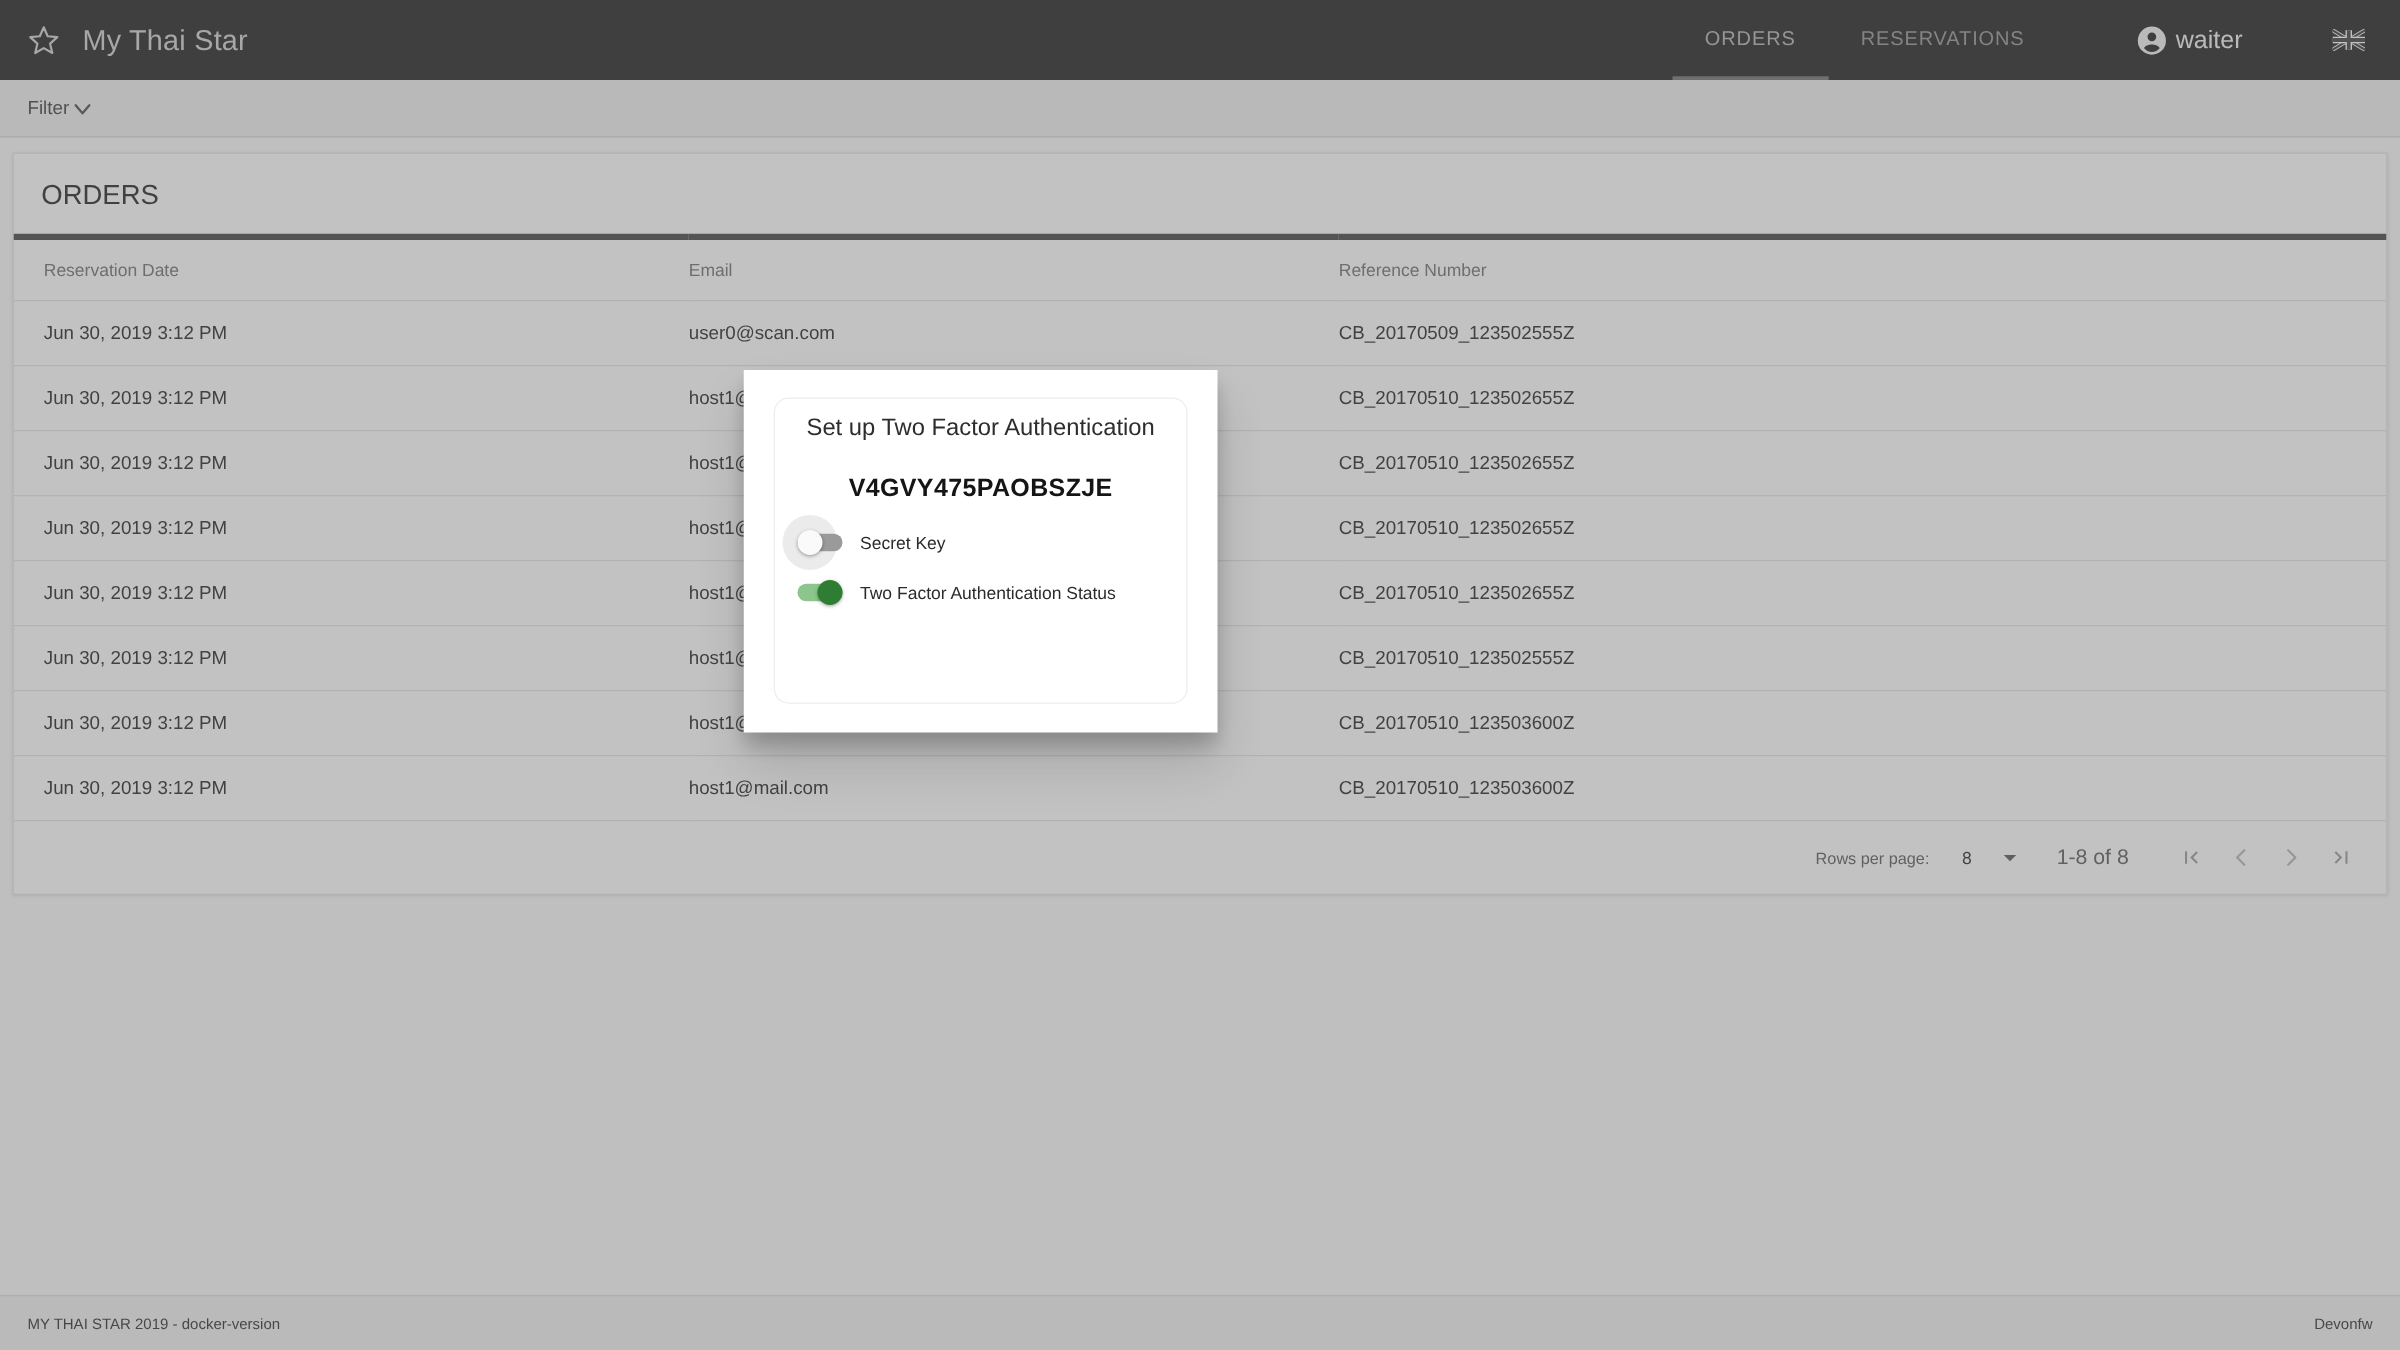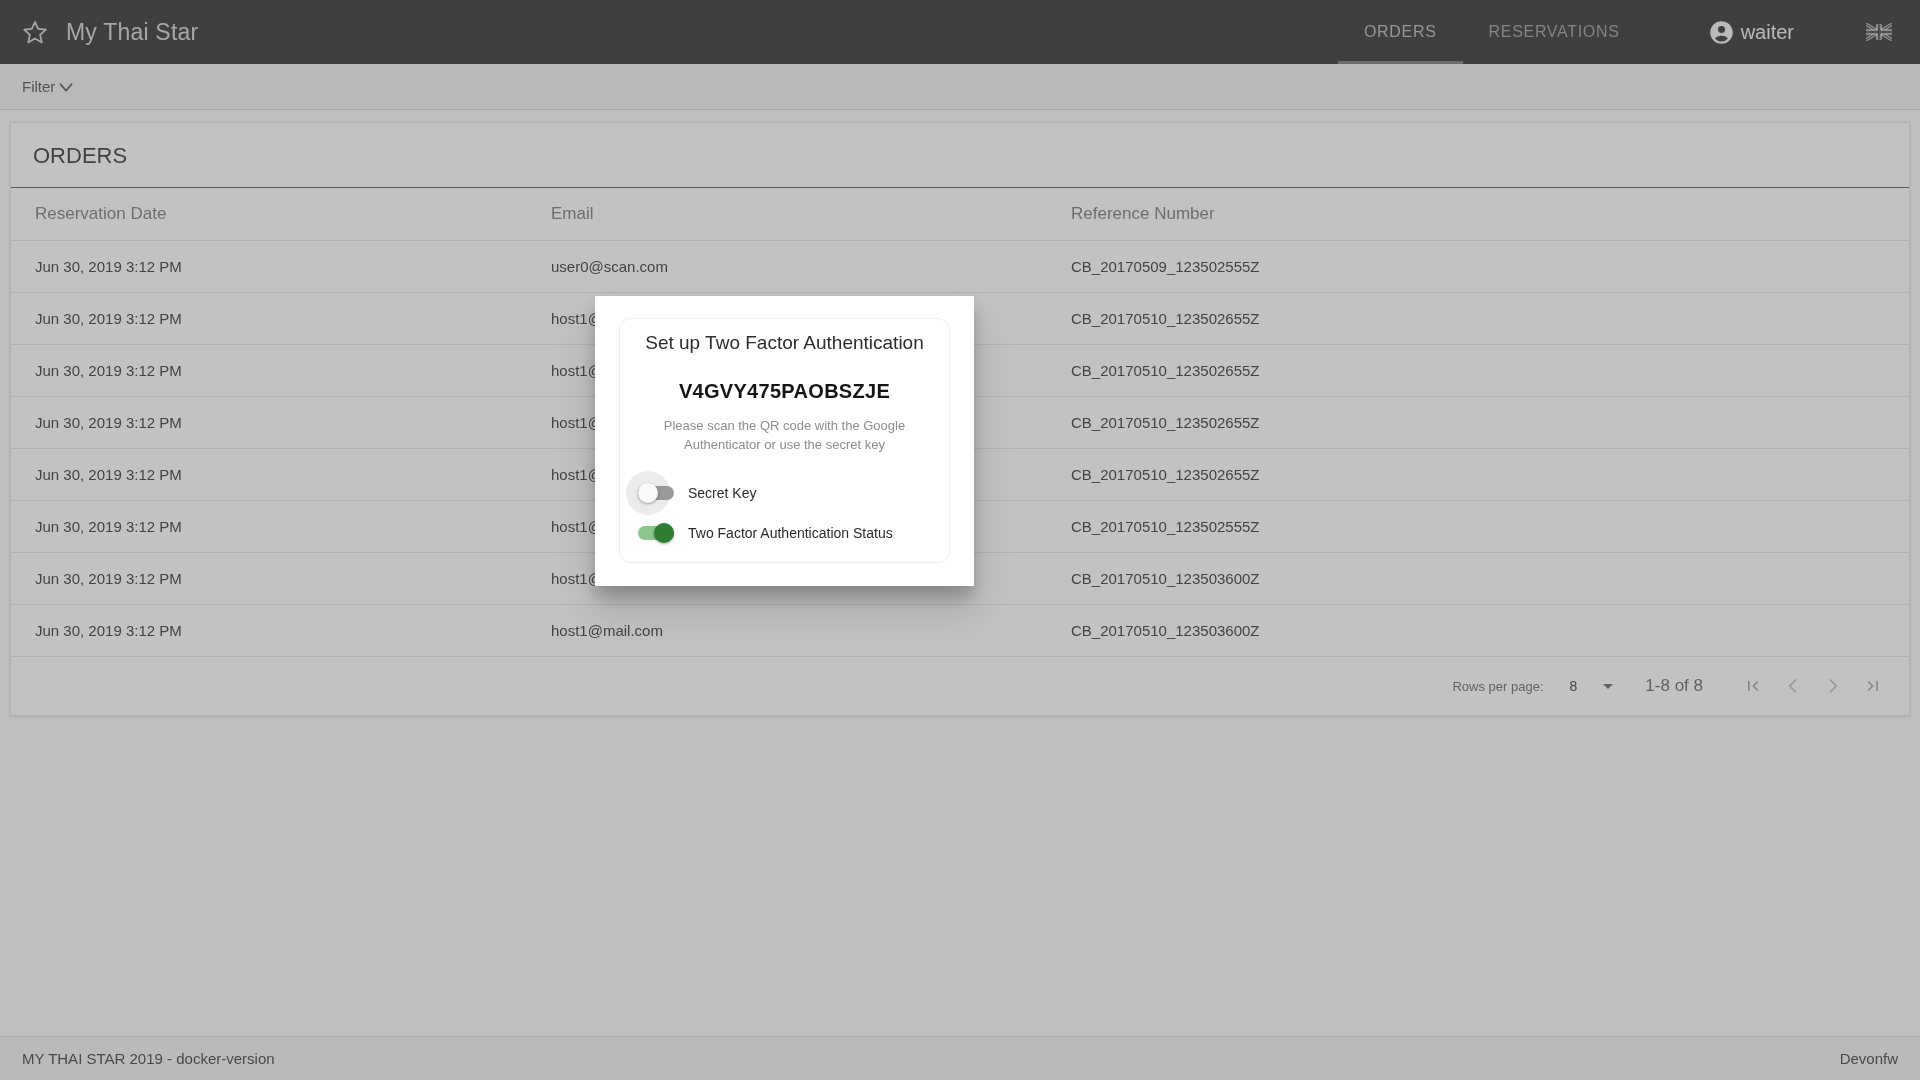--- a/index.html
+++ b/index.html
@@ -76,23 +76,23 @@
     background: #fff;
     border: 1px solid #e2e2e2;
     box-shadow: 0 1px 3px rgba(0,0,0,.14);
   }
   .card-title {
     font-size: 22px; color: #1f1f1f; font-weight: 400;
     padding: 20px 22px 18px 22px;
   }
   table { width: 100%; border-collapse: collapse; table-layout: fixed; }
   th {
-    text-align: left; font-size: 17px; font-weight: 500;
+    text-align: left; font-size: 14px; font-weight: 500;
     color: #6e6e6e; padding: 16px 0 16px 0;
-    border-top: 1px solid #14532d;
+    border-top: 5px solid #14532d;
     border-bottom: 1px solid #e4e4e4;
   }
   td {
     font-size: 15px; color: #232323;
     padding: 17px 0; border-bottom: 1px solid #e4e4e4;
   }
   .col-date { width: 540px; padding-left: 24px !important; }
   .col-email { width: 520px; }
   .col-ref { }
   tbody tr:last-child td { border-bottom: 1px solid #e4e4e4; }
@@ -117,21 +117,21 @@
     justify-content: center; cursor: pointer; background: none;
     border: none; padding: 0;
   }
   .pg-btn svg { display: block; }
 
   
   .footer {
     flex: 0 0 44px; height: 44px;
     background: #f2f2f2; border-top: 1px solid #dcdcdc;
     display: flex; align-items: center; justify-content: space-between;
-    padding: 0 22px; font-size: 15px; color: #2c2c2c;
+    padding: 0 22px; font-size: 12px; color: #2c2c2c;
   }
 
   
   .scrim {
     position: absolute; inset: 0;
     background: rgba(110,110,110,.42);
     backdrop-filter: grayscale(1);
     z-index: 40;
   }
   .modal {
@@ -330,21 +330,20 @@
     <span>MY THAI STAR 2019 - docker-version</span>
     <span>Devonfw</span>
   </div>
 
   <div class="scrim"></div>
 
   <div class="modal">
     <div class="modal-inner">
       <div class="modal-title">Set up Two Factor Authentication</div>
       <div class="secret-key">V4GVY475PAOBSZJE</div>
-      <div class="modal-help">Please scan the QR code with the Google Authenticator or use the secret key</div>
 
       <div class="toggle-row">
         <span class="switch off">
           <span class="halo"></span>
           <span class="track"></span>
           <span class="thumb"></span>
         </span>
         <span class="tg-label">Secret Key</span>
       </div>
 

